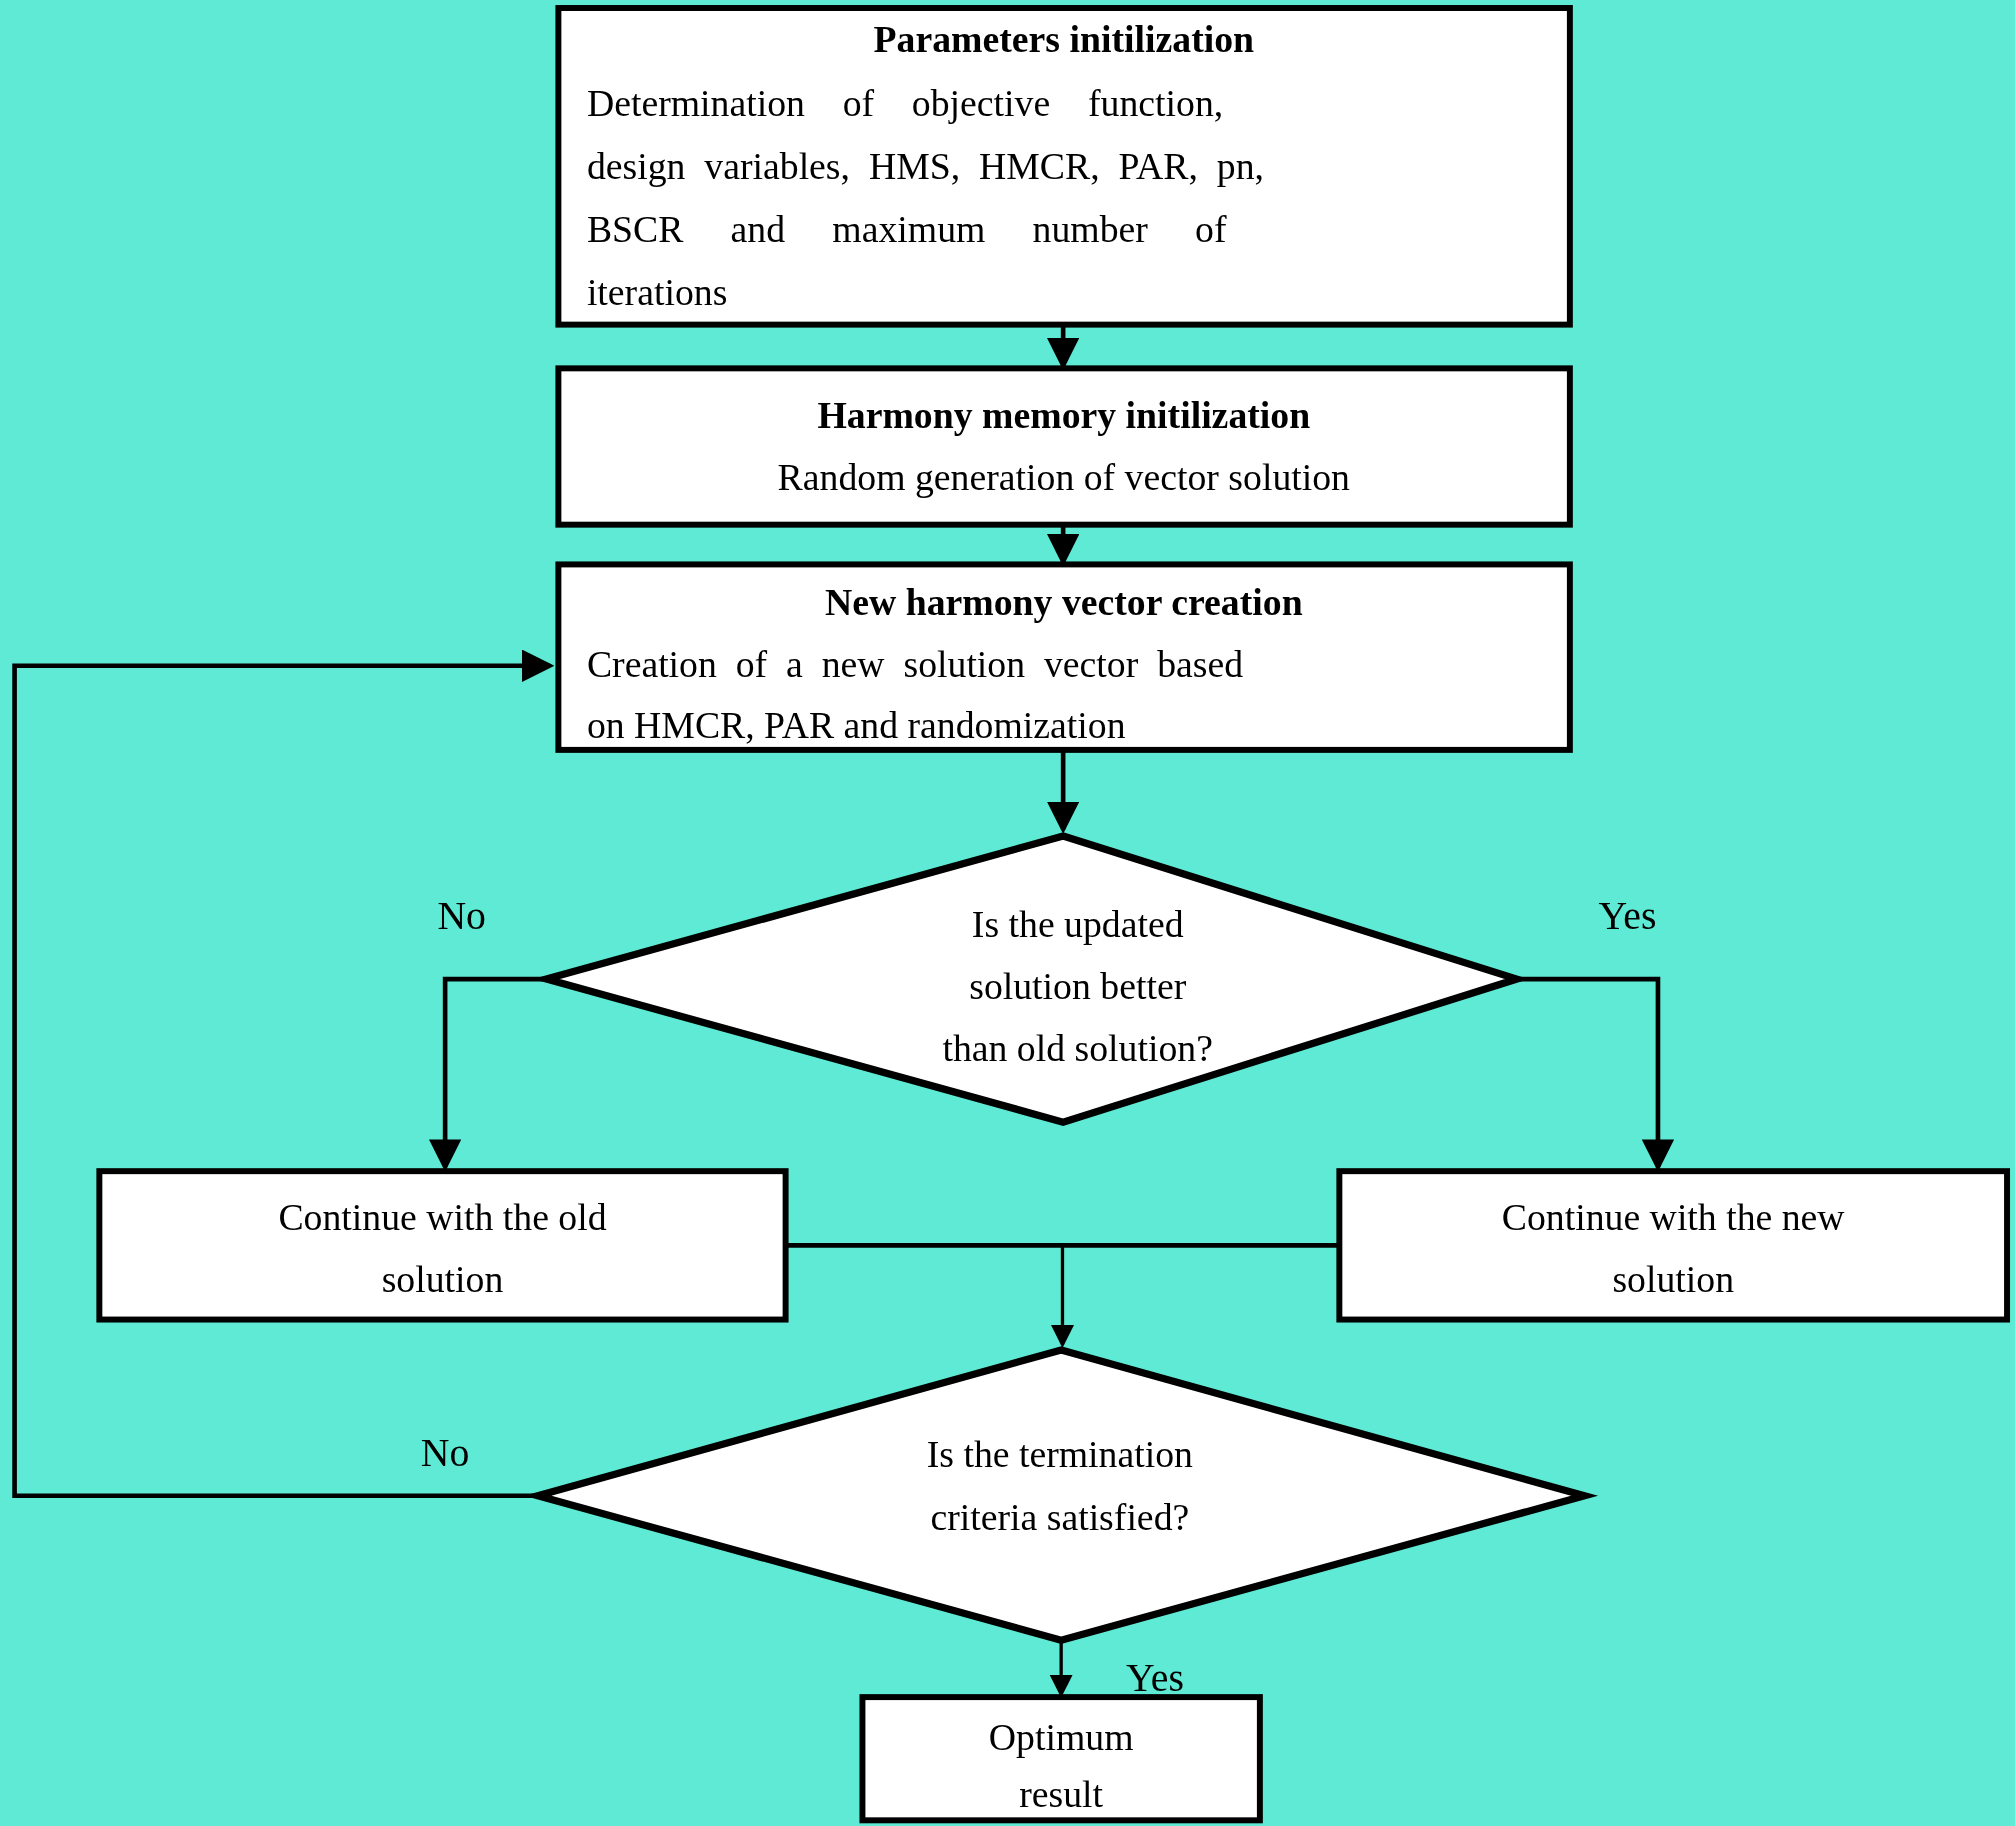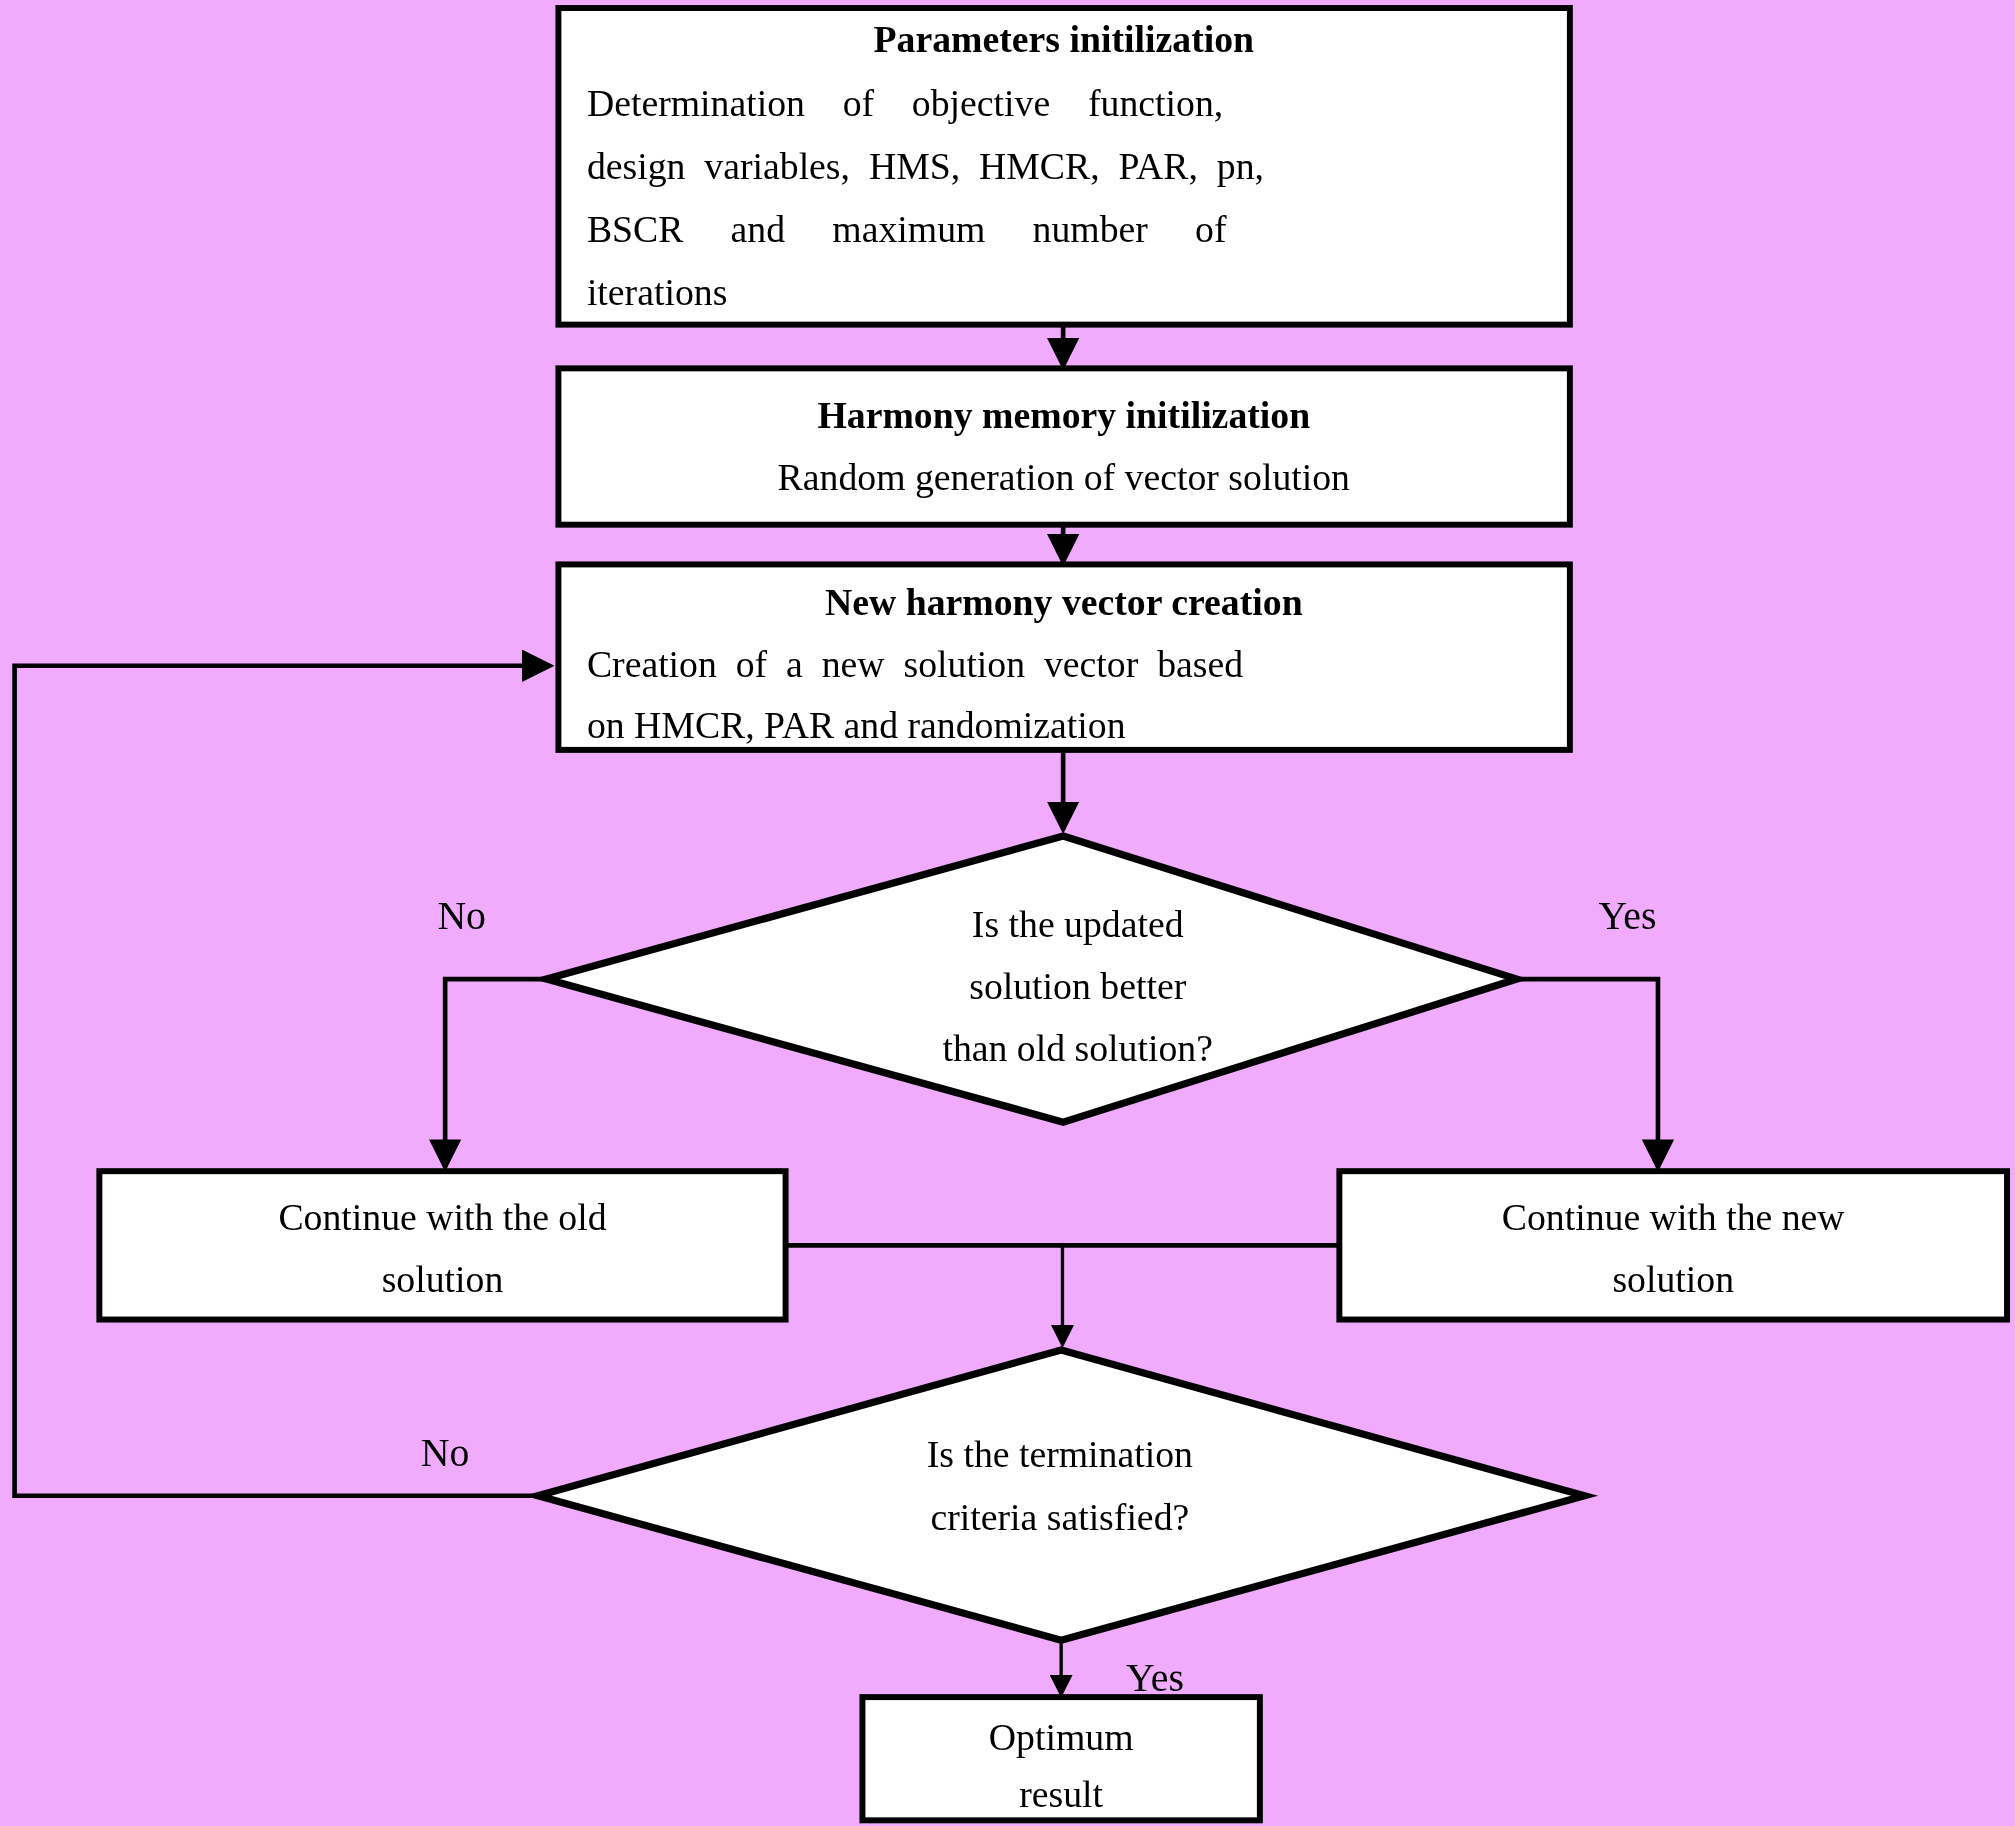--- a/index.html
+++ b/index.html
@@ -10,21 +10,21 @@
   body {
     width: 2015px;
     height: 1827px;
     font-family: "Liberation Serif", "DejaVu Serif", serif;
     overflow: hidden;
   }
   #flowchart-root {
     position: relative;
     width: 2015px;
     height: 1827px;
-    background: #f0abfc;
+    background: #5eead4;
   }
   svg#flow-svg {
     position: absolute;
     left: 0; top: 0;
     width: 2015px;
     height: 1827px;
     display: block;
   }
   .node-text {
     font-family: "Liberation Serif", "DejaVu Serif", serif;

